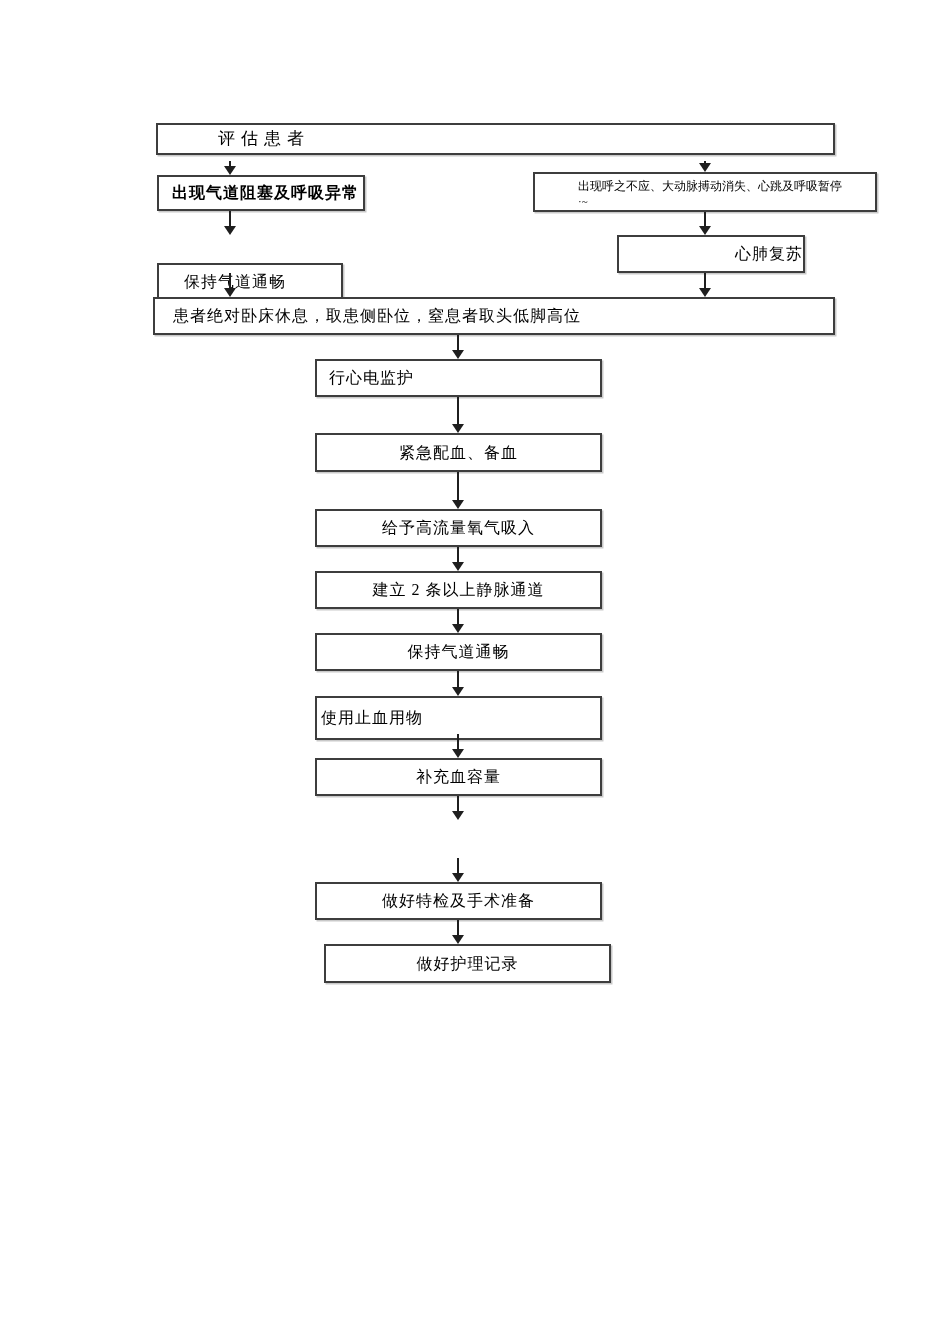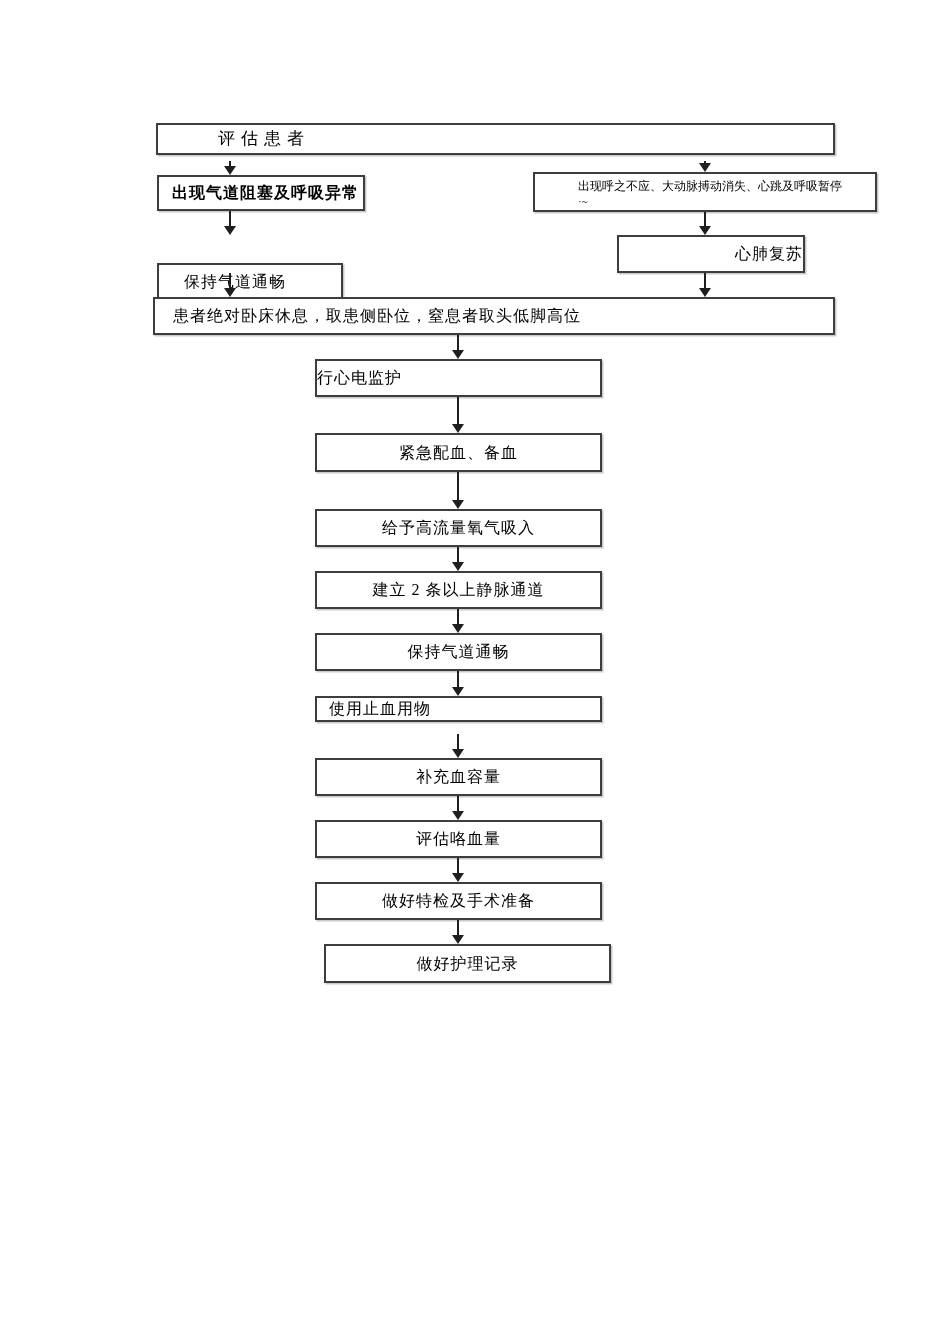--- a/index.html
+++ b/index.html
@@ -66,51 +66,48 @@
     <span class="lbl">保持气道通畅</span>
   </div>
   <div class="node" style="left:617px;top:235px;width:188px;height:38px;padding-left:9px;justify-content:flex-end;">
     <span class="lbl">心肺复苏</span>
   </div>
 
   <div class="node" style="left:153px;top:297px;width:682px;height:38px;padding-left:18px;">
     <span class="lbl">患者绝对卧床休息，取患侧卧位，窒息者取头低脚高位</span>
   </div>
 
-  <div class="node" style="left:315px;top:359px;width:287px;height:38px;">
+  <div class="node" style="left:315px;top:359px;width:287px;height:38px;padding-left:12px;">
     <span class="lbl">行心电监护</span>
   </div>
 
   <div class="node ctr" style="left:315px;top:433px;width:287px;height:39px;">
     <span class="lbl">紧急配血、备血</span>
   </div>
 
   <div class="node ctr" style="left:315px;top:509px;width:287px;height:38px;">
     <span class="lbl">给予高流量氧气吸入</span>
   </div>
 
   <div class="node ctr" style="left:315px;top:571px;width:287px;height:38px;">
     <span class="lbl">建立 2 条以上静脉通道</span>
   </div>
 
   <div class="node ctr" style="left:315px;top:633px;width:287px;height:38px;">
     <span class="lbl">保持气道通畅</span>
   </div>
 
-  <div class="node" style="left:315px;top:696px;width:287px;height:26px;padding-left:12px;">
+  <div class="node" style="left:315px;top:696px;width:287px;height:44px;padding-left:4px;">
     <span class="lbl">使用止血用物</span>
   </div>
 
   <div class="node ctr" style="left:315px;top:758px;width:287px;height:38px;">
     <span class="lbl">补充血容量</span>
   </div>
 
-  <div class="node ctr" style="left:315px;top:820px;width:287px;height:38px;">
-    <span class="lbl">评估咯血量</span>
-  </div>
 
   <div class="node ctr" style="left:315px;top:882px;width:287px;height:38px;">
     <span class="lbl">做好特检及手术准备</span>
   </div>
 
   <div class="node ctr" style="left:315px;top:944px;width:287px;height:39px;margin-left:9px;">
     <span class="lbl">做好护理记录</span>
   </div>
 
 <div class="arrow" style="left: 224px; top: 161px; height: 14px;">

